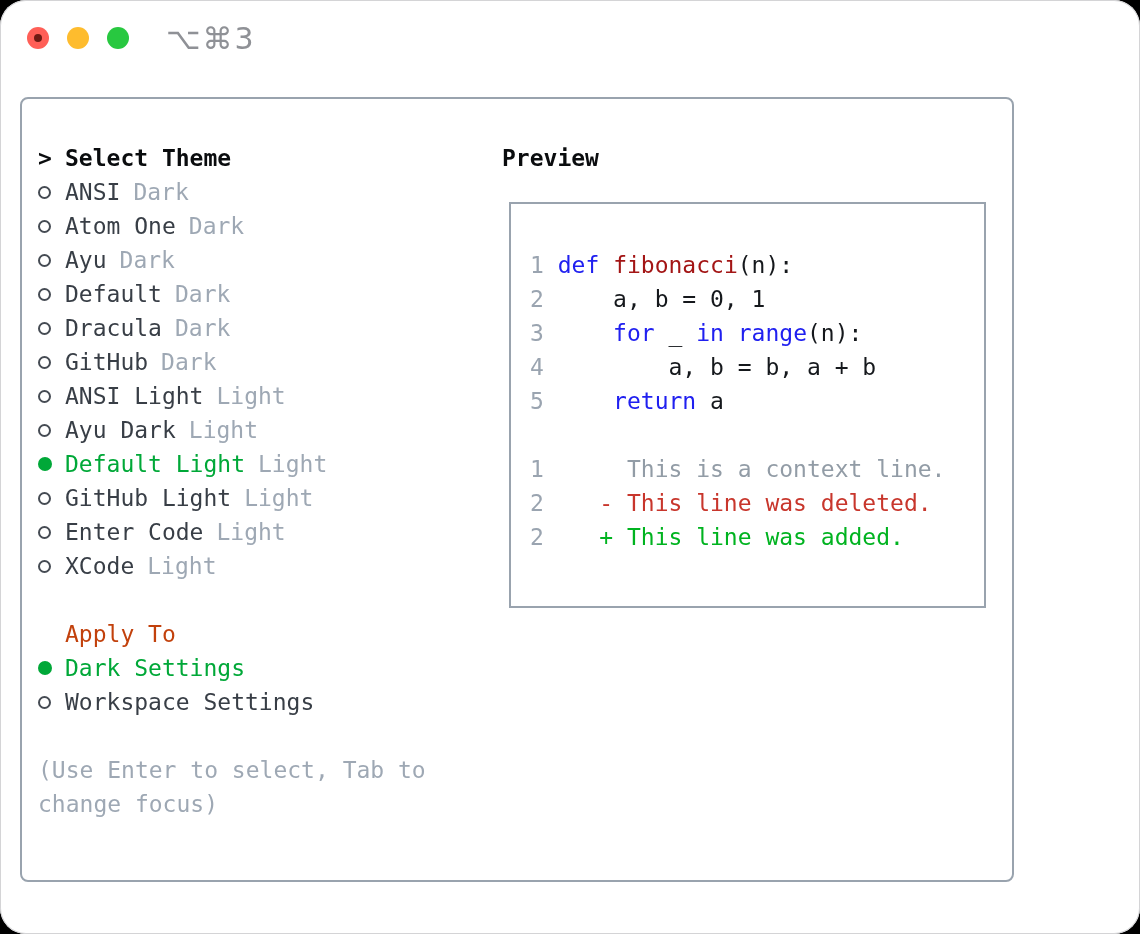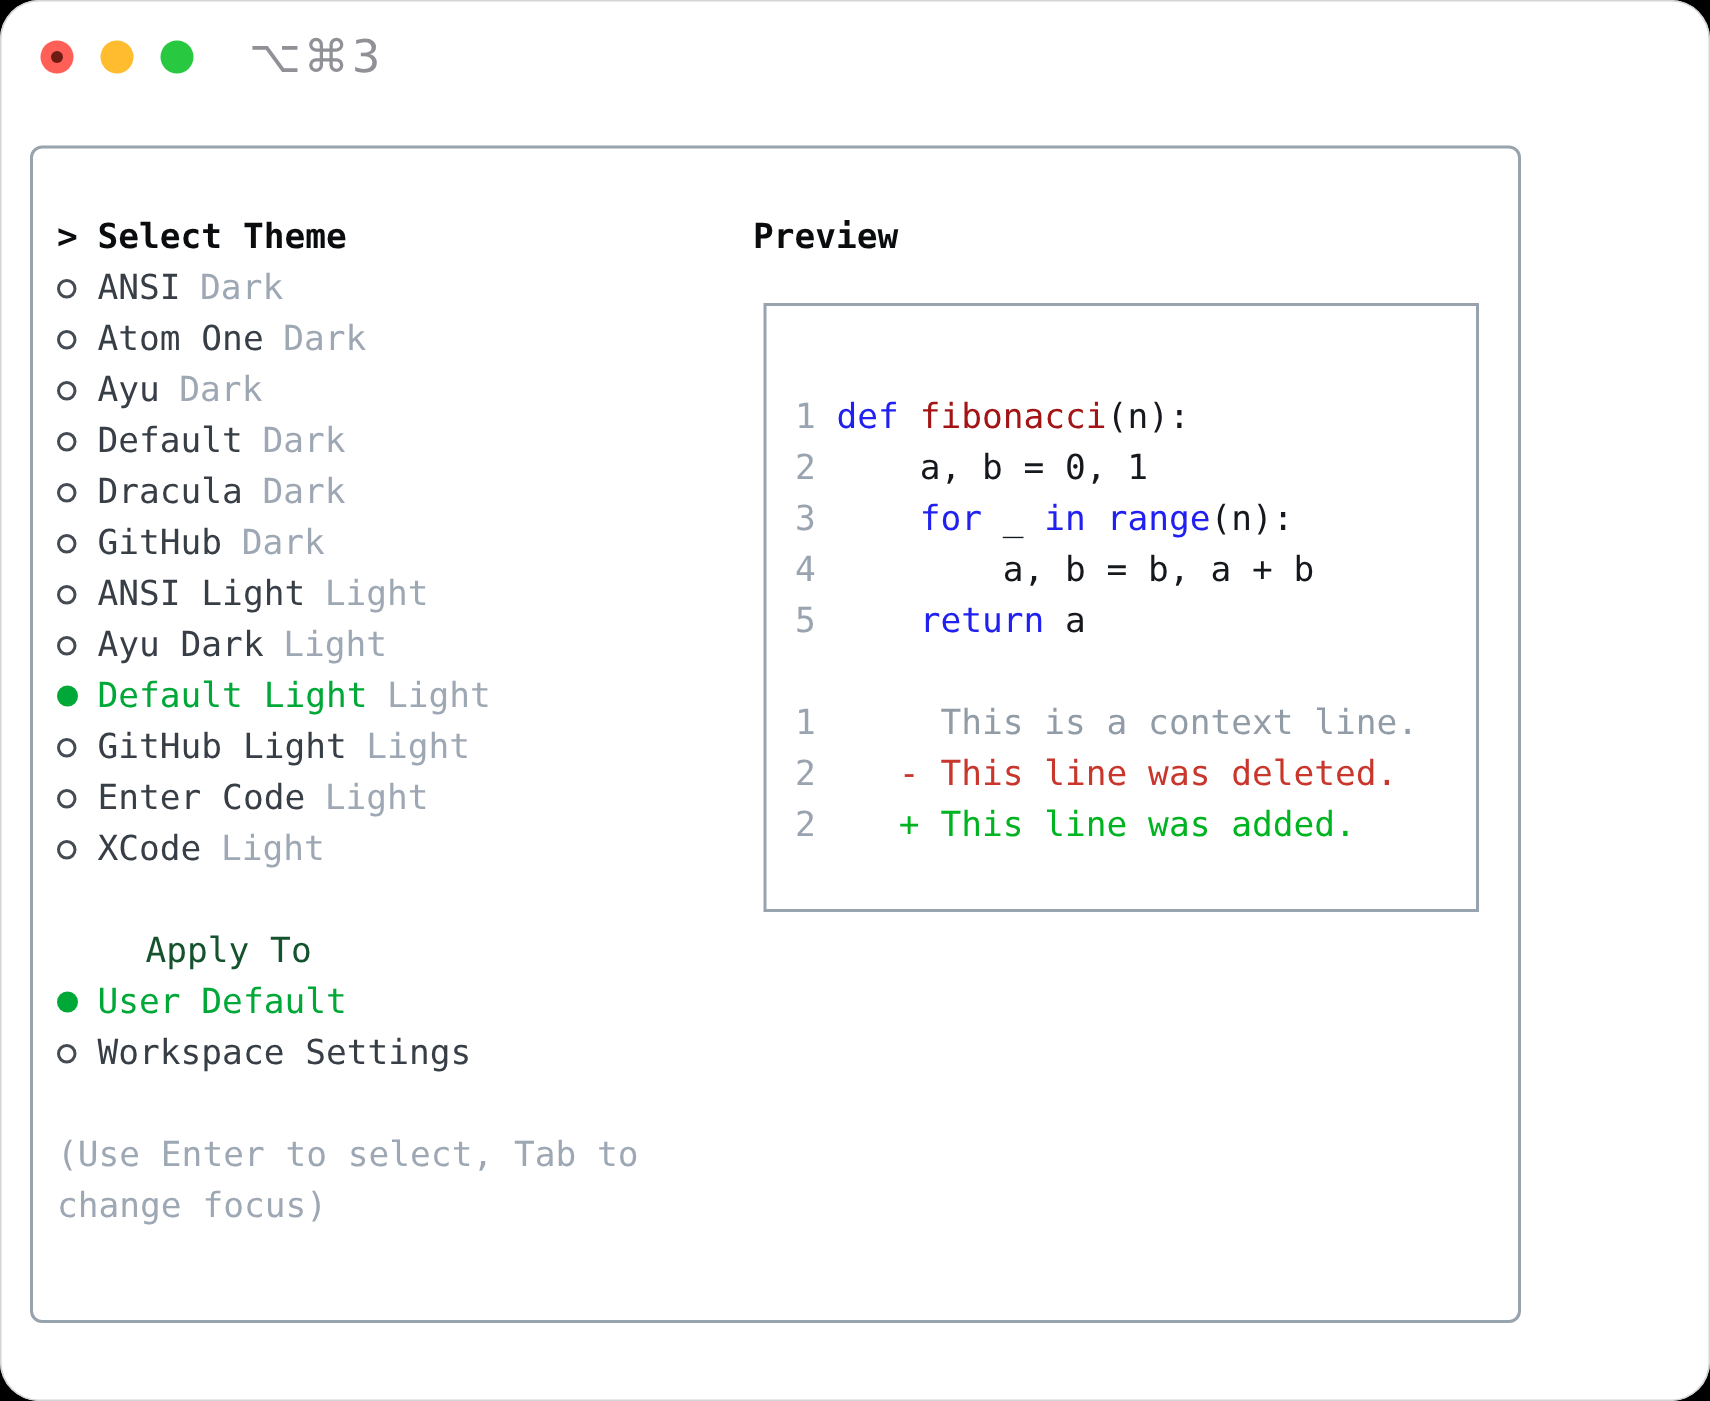--- a/index.html
+++ b/index.html
@@ -26,38 +26,38 @@
     border:2px solid var(--panel-border,#99a3ae);border-radius:8px;background:#fff;
   }
   .row{display:flex;align-items:center;height:34px;font-size:23px;white-space:pre;}
   .mslot{width:27px;display:flex;align-items:center;flex:0 0 27px;}
   .caret{font-weight:bold;color:#0a0c0e;}
   .radio{width:13px;height:13px;border:2px solid #454b53;border-radius:50%;box-sizing:border-box;}
   .radio.sel{width:14px;height:14px;border:none;background:var(--selected-green,#00a838);}
   .name{color:#383e46;}
   .name.sel{color:var(--selected-green,#00a838);}
   .heading-text{font-weight:bold;color:#0a0c0e;}
-  .subheading-text{color:#14532d;margin-left:32px;}
+  .subheading-text{color:#c2410c;}
   .badge{color:var(--badge-gray,#9ea8b4);margin-left:13px;}
   .left-col{position:absolute;left:16px;top:42px;}
   .apply-block{position:absolute;left:16px;top:518px;}
   .help{
     position:absolute;left:16px;top:654px;width:400px;
     font-size:23px;line-height:34px;color:var(--badge-gray,#9ea8b4);
   }
   
   .preview-heading{
     position:absolute;left:480px;top:42px;height:34px;display:flex;align-items:center;
     font-size:23px;font-weight:bold;color:#0a0c0e;text-align:center;
   }
   .preview-box{
     position:absolute;left:487px;top:103px;width:473px;height:402px;
     border:2px solid var(--panel-border,#99a3ae);background:#fff;overflow:hidden;
   }
-  .plines{padding:44px 0 0 19px;margin-top:13px;}
+  .plines{padding:44px 0 0 19px;}
   .pline{height:34px;line-height:34px;font-size:23px;white-space:pre;}
   .ln{color:var(--linenum-gray,#9aa4b0);}
   .pl{color:#15181c;}
   .kw{color:var(--keyword-blue,#2020f0);}
   .fn{color:var(--function-red,#a31515);}
   .ctx{color:var(--context-gray,#929ca6);}
   .del{color:var(--deleted-red,#c8362c);}
   .add{color:var(--added-green,#00b320);text-align:center;}
 </style>
 </head>
@@ -96,21 +96,21 @@
           <div class="row"><span class="mslot"><span class="radio"></span></span><span class="name">XCode</span><span class="badge">Light</span></div>
         </div>
     </div>
 
     <div class="apply-block">
       <div class="row">
         <span class="mslot"></span>
         <span class="subheading-text">Apply To</span>
       </div>
       <div id="apply-list">
-          <div class="row"><span class="mslot"><span class="radio sel"></span></span><span class="name sel">User Default</span></div>
+          <div class="row"><span class="mslot"><span class="radio sel"></span></span><span class="name sel">Dark Settings</span></div>
           <div class="row"><span class="mslot"><span class="radio"></span></span><span class="name">Workspace Settings</span></div>
         </div>
     </div>
 
     <div class="help">(Use Enter to select, Tab to change focus)</div>
 
     <div class="preview-heading">Preview</div>
 
     <div class="preview-box">
       <div class="plines" id="preview-lines">

